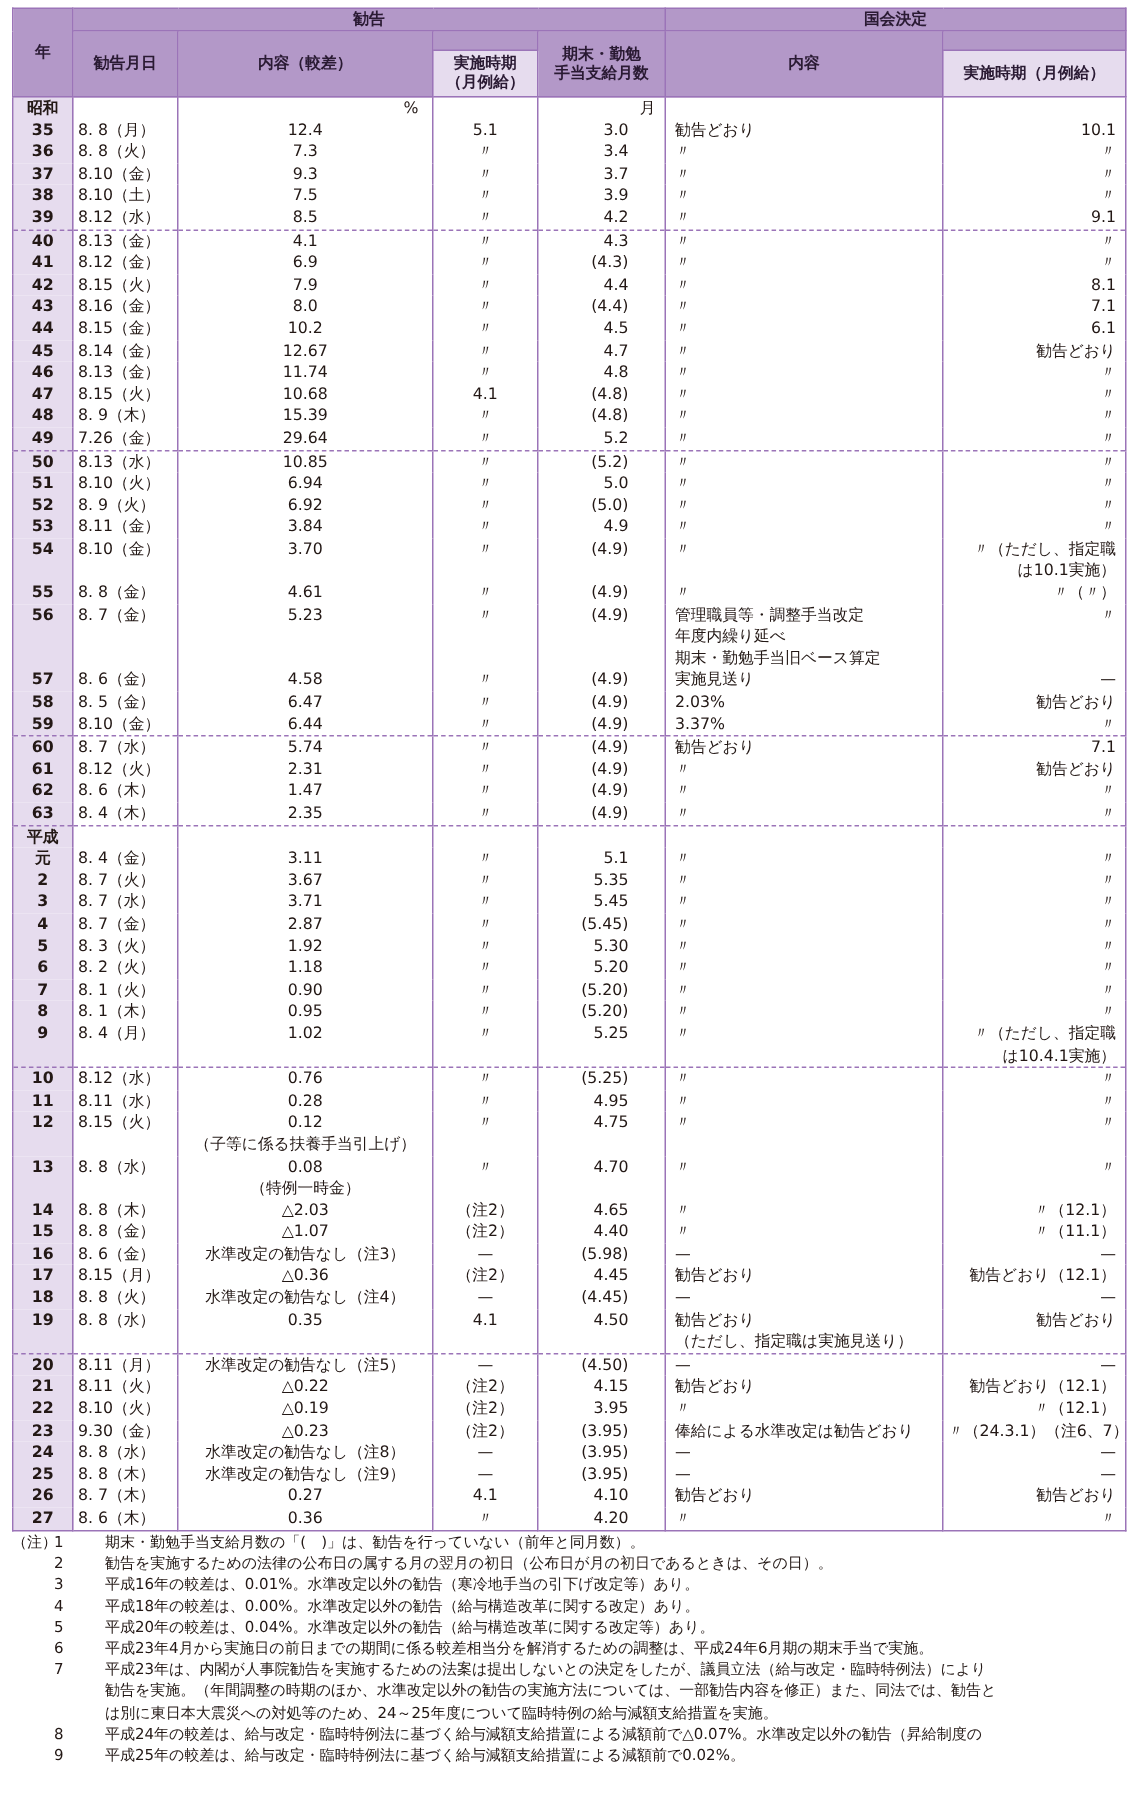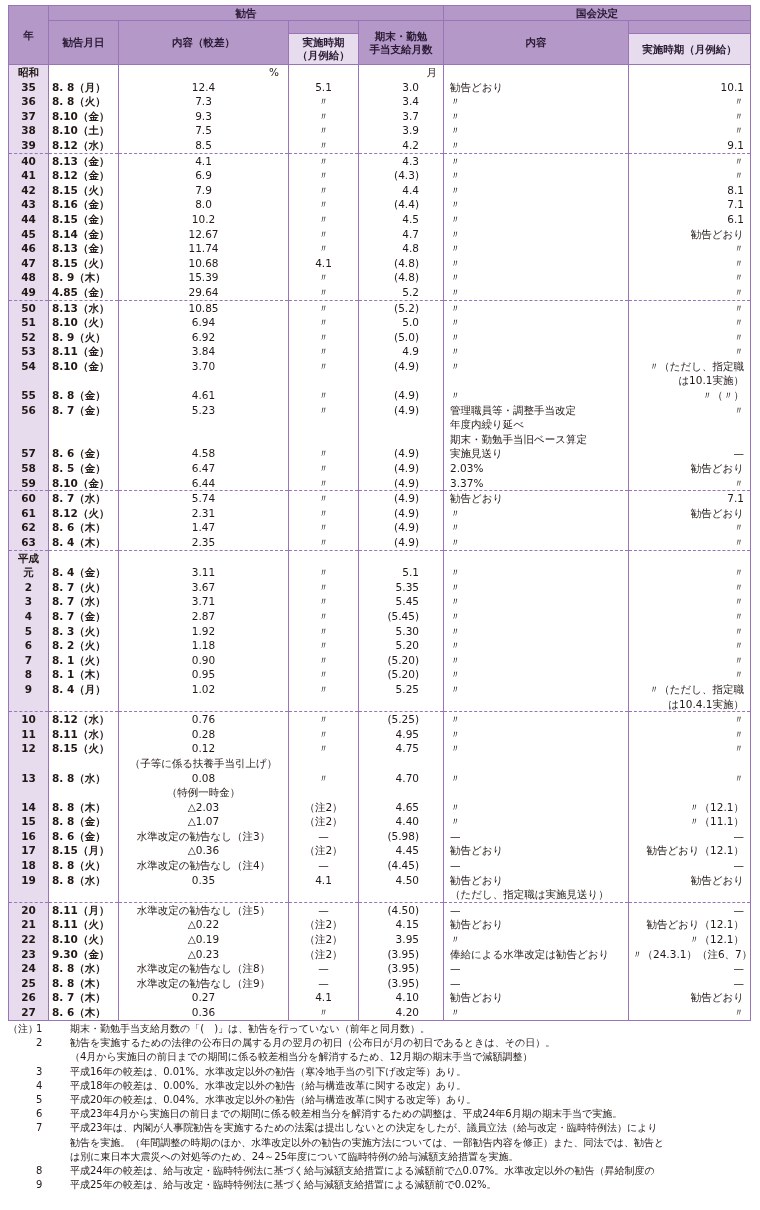--- a/index.html
+++ b/index.html
@@ -6,21 +6,21 @@
   body{width:760px;height:1210px;overflow:hidden;font-family:"DejaVu Sans","Liberation Sans",sans-serif;color:#231815;font-size:10.5px;}
   .wrap{position:relative;left:8px;top:5px;width:742px;}
   table{border-collapse:collapse;width:742px;table-layout:fixed;}
   col.c-year{width:40px} col.c-date{width:70px} col.c-cont{width:170px} col.c-impl{width:70px}
   col.c-bonus{width:85px} col.c-dcont{width:185px} col.c-dimpl{width:122px}
   th{background:#b398c8;color:#2a1a33;font-weight:bold;font-size:10.5px;border:1px solid #9b74b8;padding:0;text-align:center;line-height:13px;margin-left:36px;}
   th.light{background:#e6dcee;font-weight:bold;}
   th.h1{height:14px;}
   td{padding:0 3px;height:14.6px;line-height:14.6px;white-space:nowrap;border-left:1px solid #9b74b8;border-right:1px solid #9b74b8;vertical-align:top;font-size:10.5px;}
   td.yr{background:#e6dcee;font-weight:bold;text-align:center;padding:0;}
-  td.dt{font-weight:bold;}
+  td.dt{}
   td.c{text-align:center;}
   td.r{text-align:right;padding-right:6px;}
   td.l{text-align:left;padding-left:6px;}
   td.bonus{text-align:right;padding-right:24px;}
   tr.grp td{border-top:1px dashed #9b74b8;}
   tr.last td{border-bottom:1.5px solid #9b74b8;}
   .pct{display:block;text-align:right;padding-right:6px;}
   .notes{position:absolute;left:8px;top:1022px;width:745px;font-size:10px;line-height:14.2px;color:#231815;}
   .note{display:flex;}
   .note .lbl{width:28px;flex:none;}
@@ -278,21 +278,21 @@
           <td class="bonus">(4.8)</td>
           <td class="l">
             <div>〃</div>
           </td>
           <td class="r">
             <div>〃</div>
           </td>
         </tr>
         <tr>
           <td class="yr">49</td>
-          <td class="dt">4.85（金）</td>
+          <td class="dt">7.26（金）</td>
           <td class="c">
             <div>29.64</div>
           </td>
           <td class="c">〃</td>
           <td class="bonus">5.2</td>
           <td class="l">
             <div>〃</div>
           </td>
           <td class="r">
             <div>〃</div>
@@ -938,23 +938,20 @@
       <span class="lbl">（注）</span>
       <span class="num">1</span>
       <span class="txt">期末・勤勉手当支給月数の「(　)」は、勧告を行っていない（前年と同月数）。</span>
     </div>
     <div class="note">
       <span class="lbl"></span>
       <span class="num">2</span>
       <span class="txt">勧告を実施するための法律の公布日の属する月の翌月の初日（公布日が月の初日であるときは、その日）。</span>
     </div>
     <div class="note">
-      <span class="txt cont">（4月から実施日の前日までの期間に係る較差相当分を解消するため、12月期の期末手当で減額調整）</span>
-    </div>
-    <div class="note">
       <span class="lbl"></span>
       <span class="num">3</span>
       <span class="txt">平成16年の較差は、0.01%。水準改定以外の勧告（寒冷地手当の引下げ改定等）あり。</span>
     </div>
     <div class="note">
       <span class="lbl"></span>
       <span class="num">4</span>
       <span class="txt">平成18年の較差は、0.00%。水準改定以外の勧告（給与構造改革に関する改定）あり。</span>
     </div>
     <div class="note">

